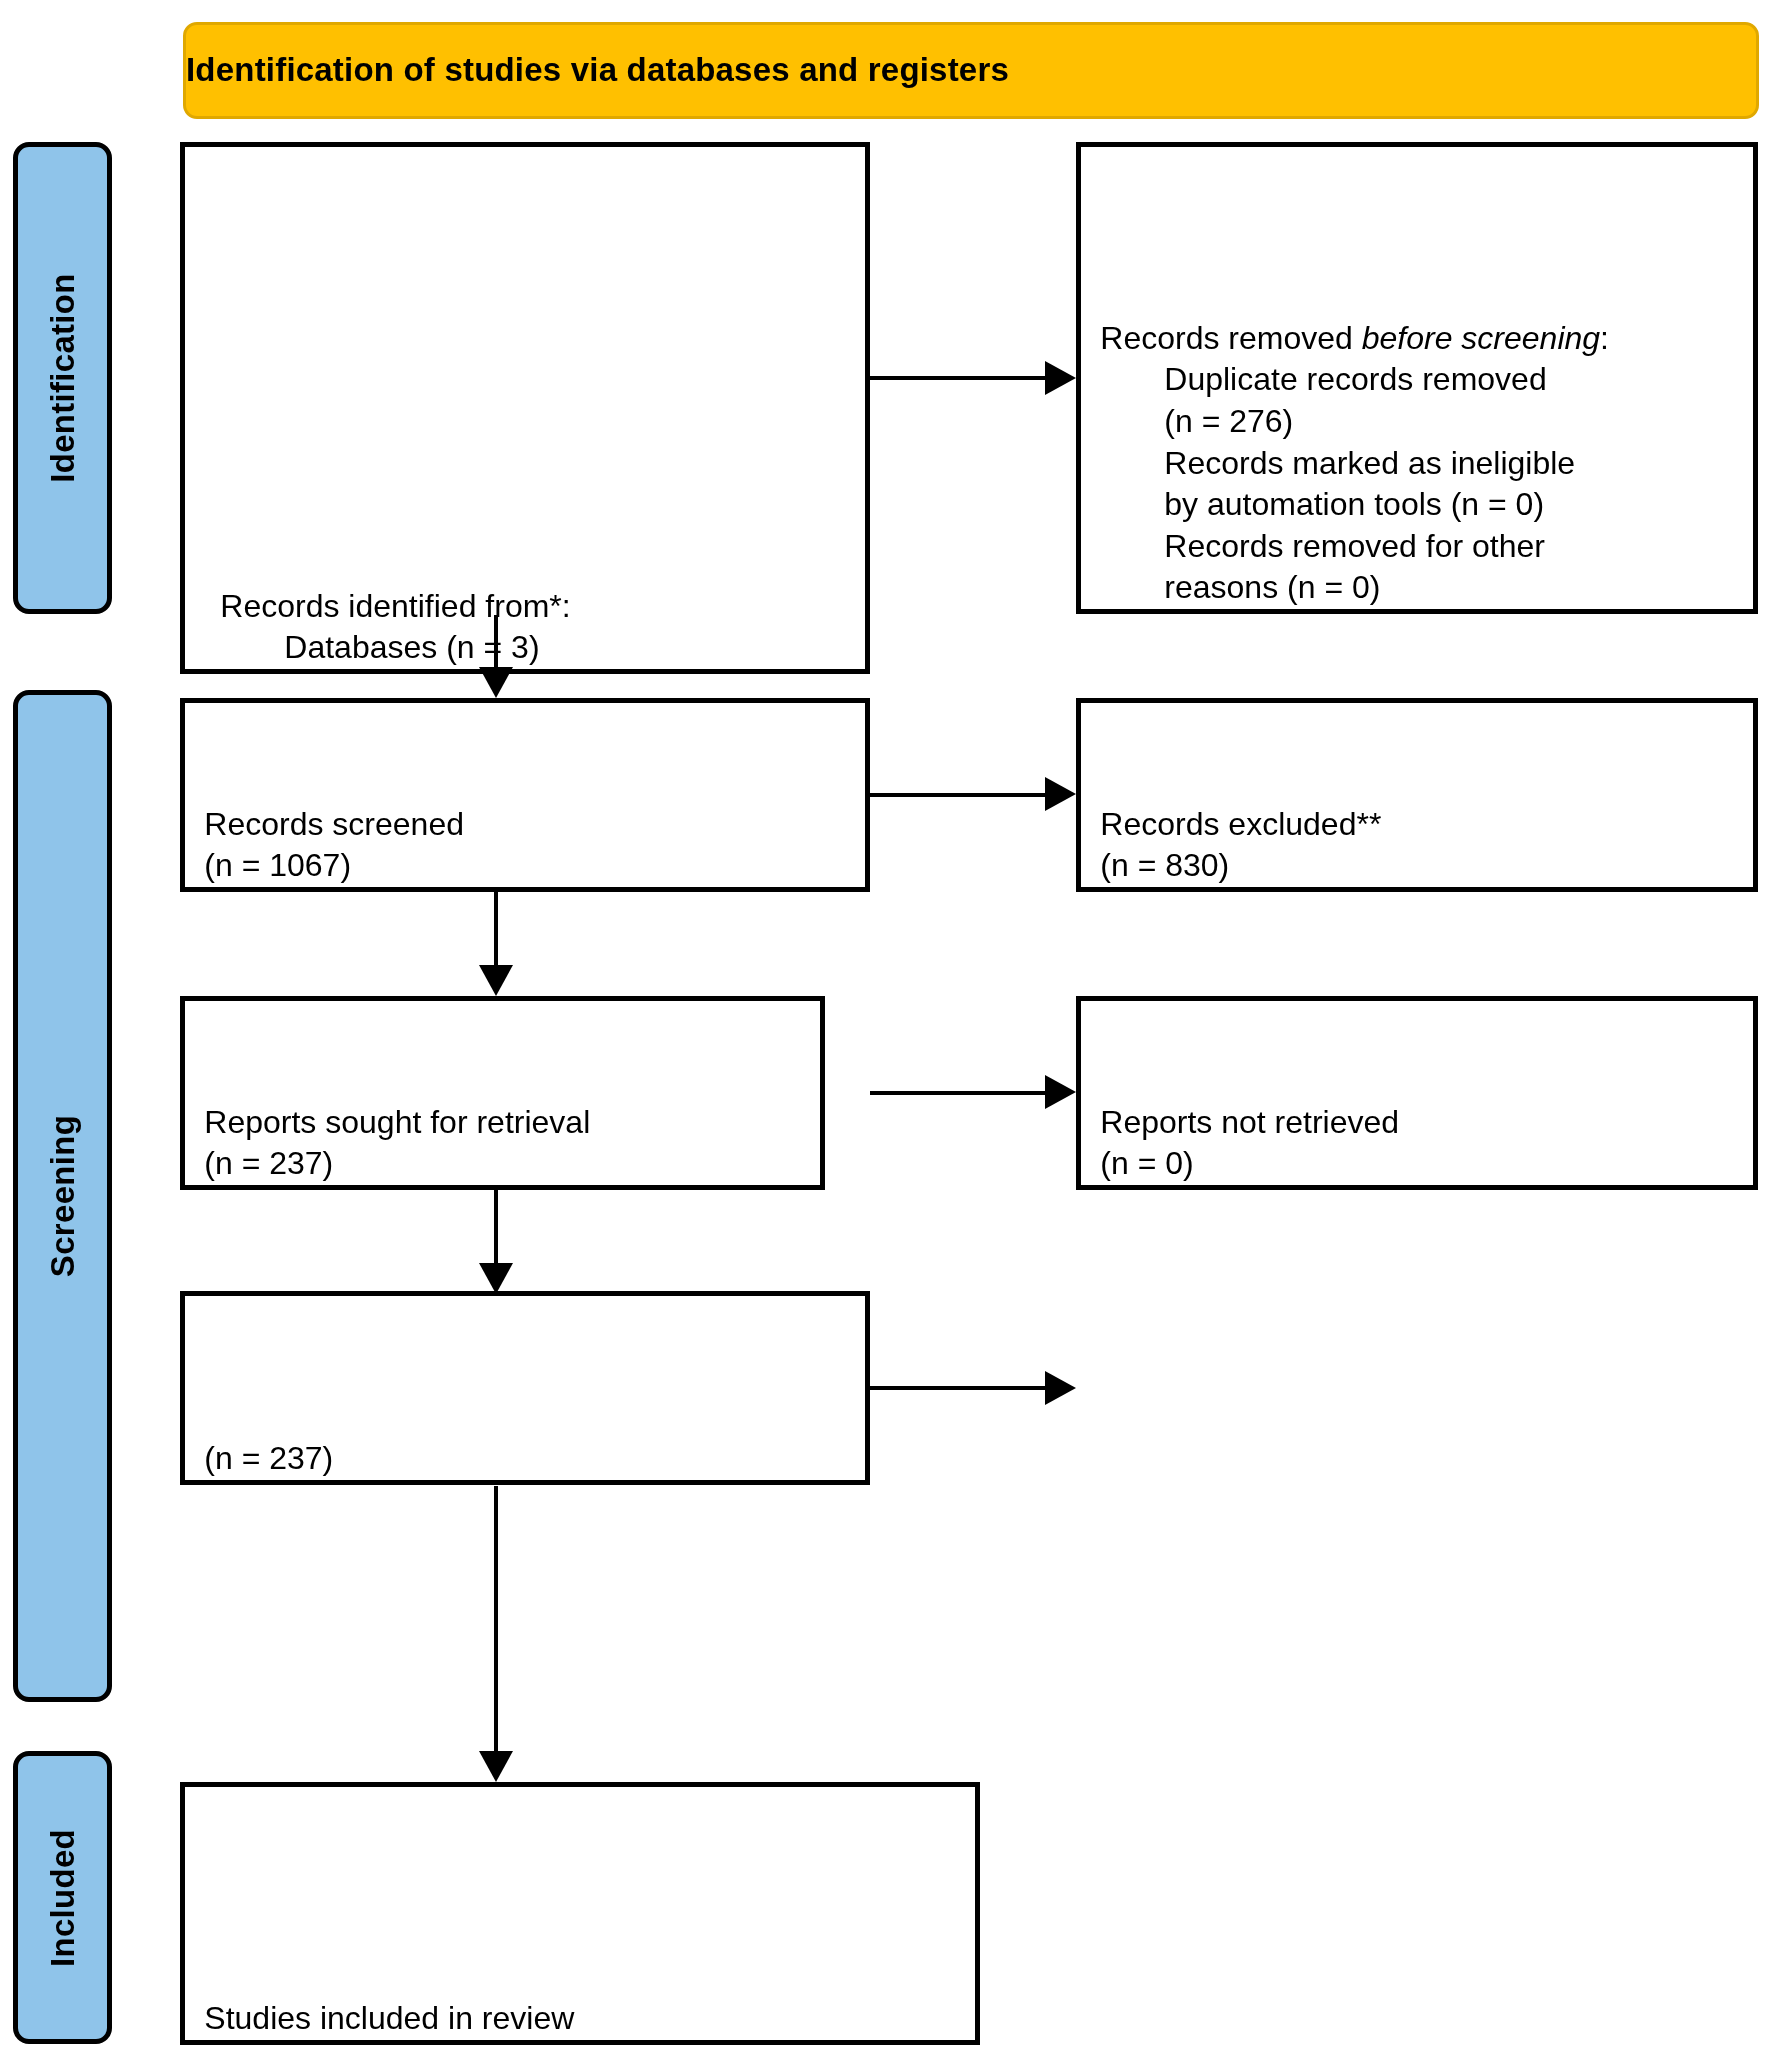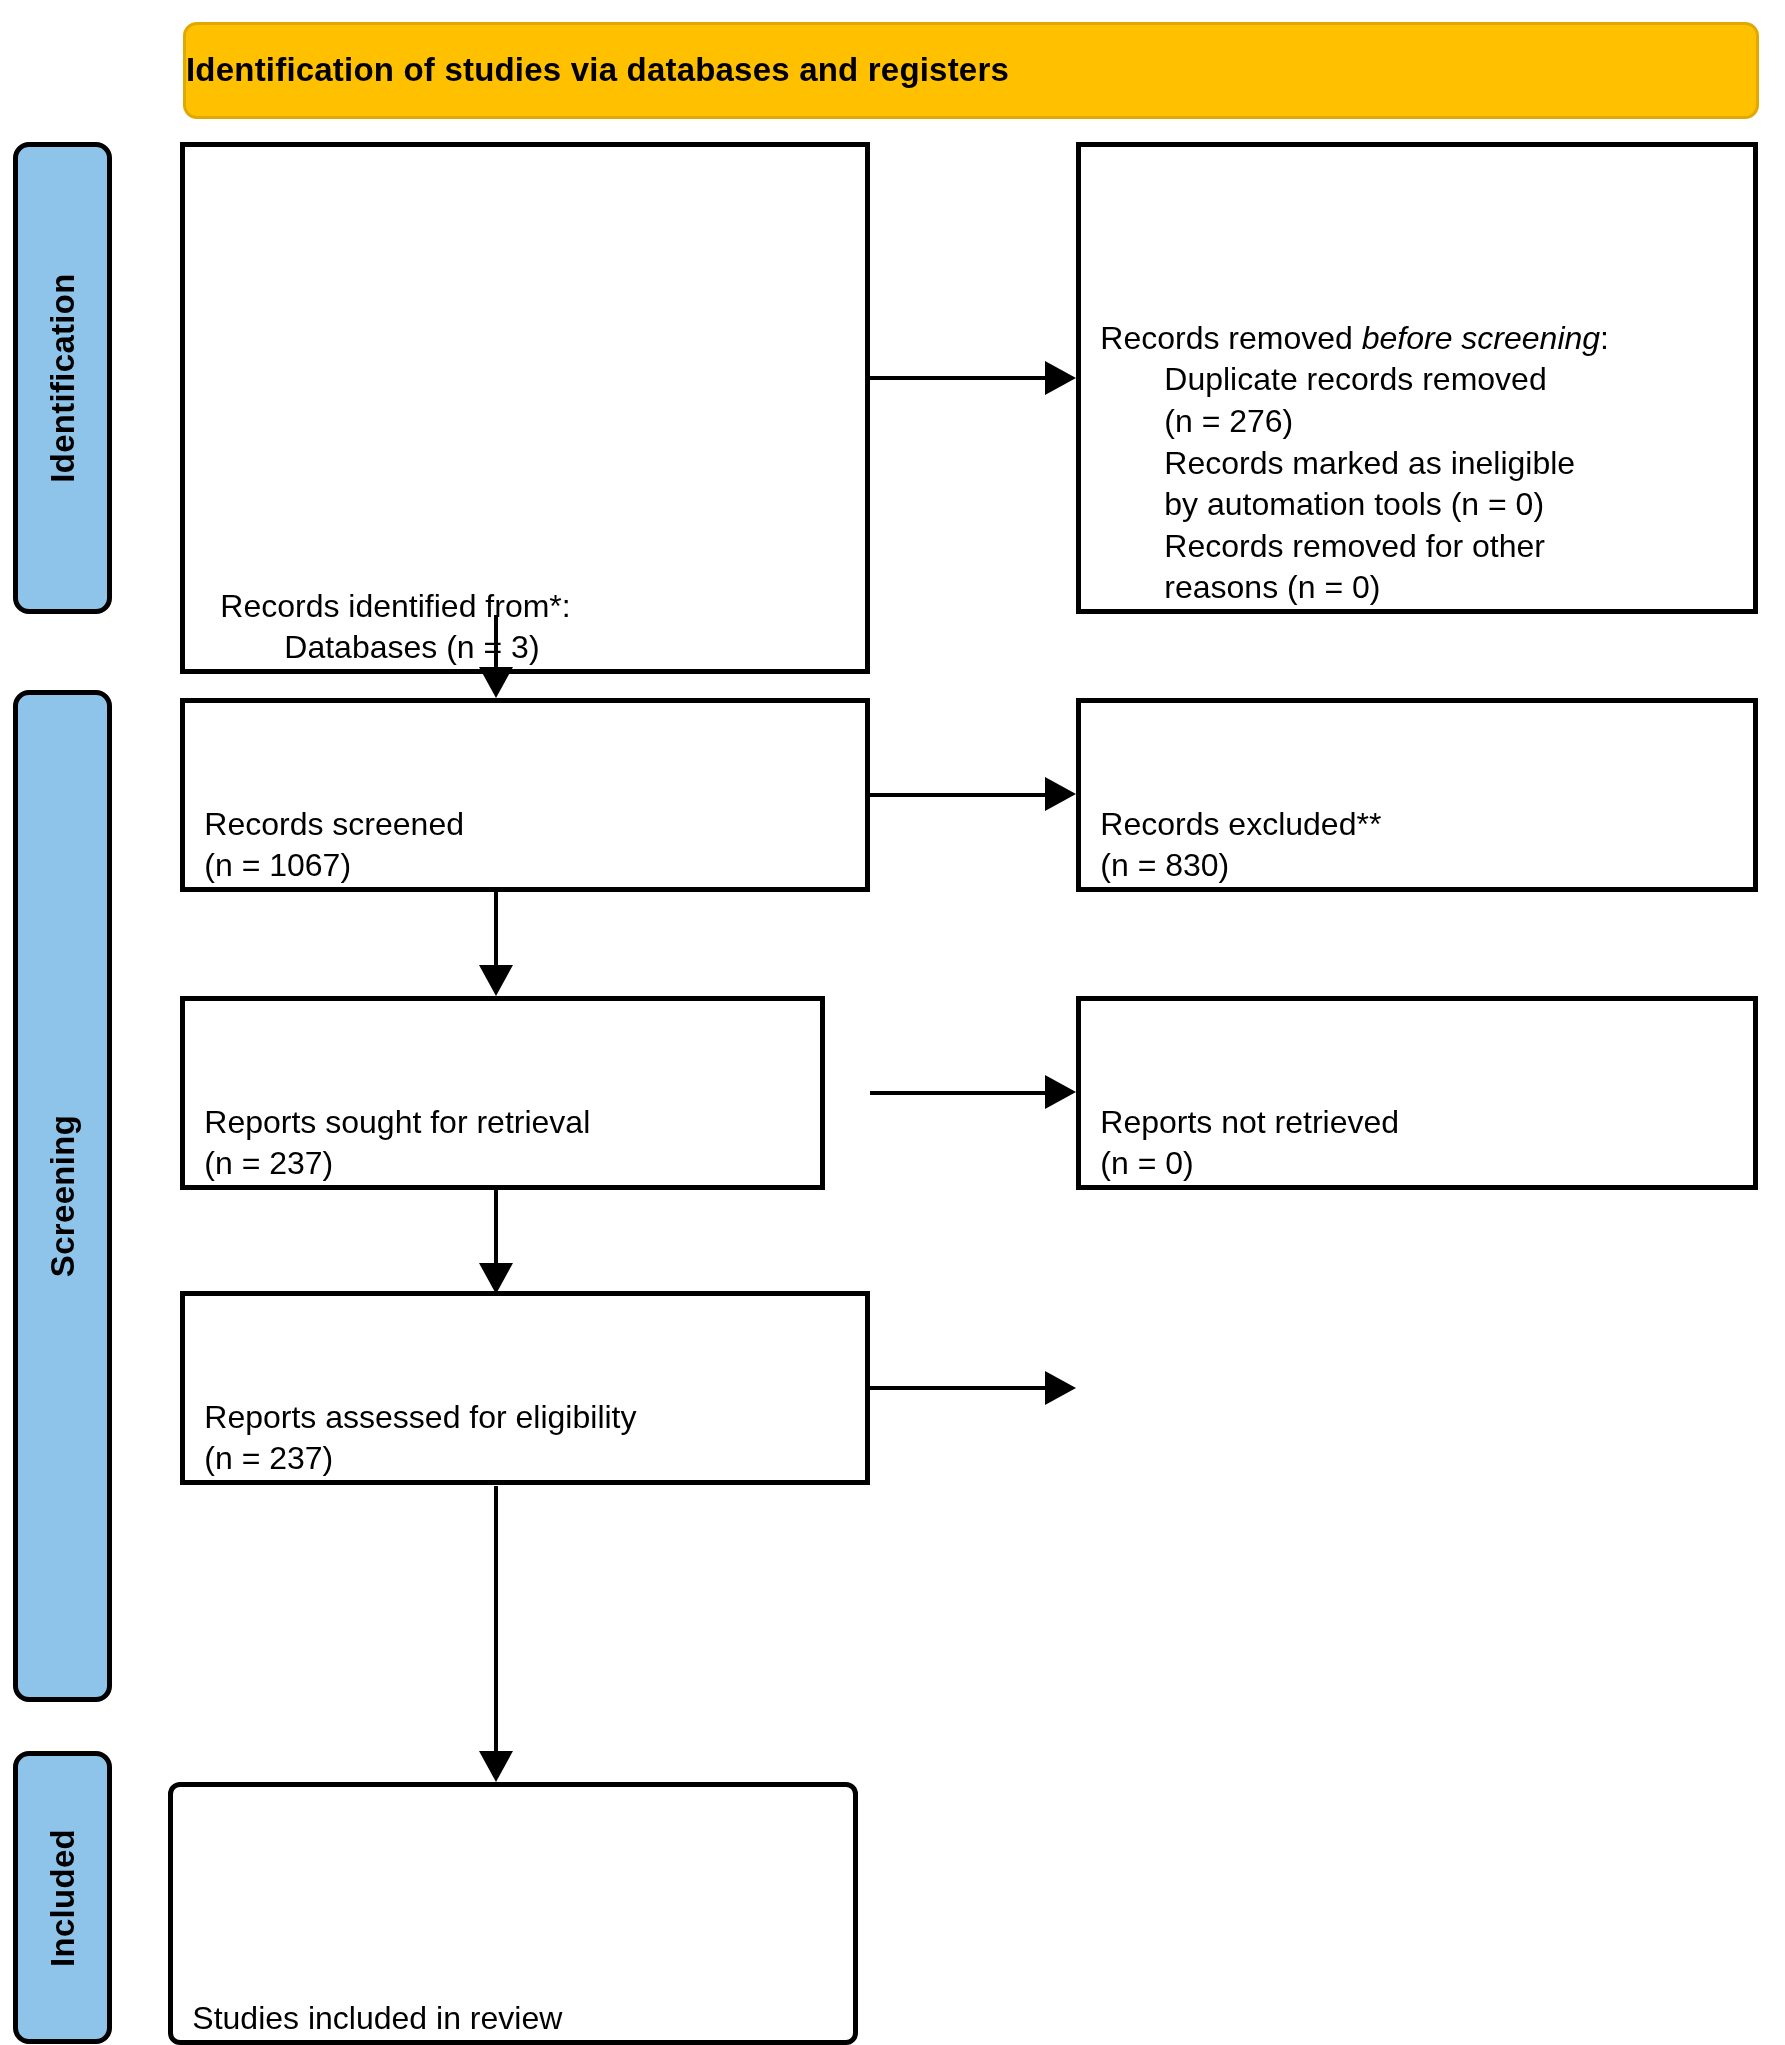--- a/index.html
+++ b/index.html
@@ -87,21 +87,21 @@
   }
   .ftext .indent { display: block; padding-left: 64px; }
   .ftext .ital { font-style: italic; }
   .ftext .ln { display: block; }
 
   
   #box-identified      { left: 180px; top: 142px;  width: 690px; height: 532px; padding-left: 16px; }
   #box-screened        { left: 180px; top: 698px; width: 690px; height: 194px; }
   #box-sought          { left: 180px; top: 996px; width: 645px; height: 194px; }
   #box-assessed        { left: 180px; top: 1291px; width: 690px; height: 194px; }
-  #box-included        { left: 168px; top: 1782px; width: 690px; height: 263px; border-radius: 12px; }
+  #box-included        { left: 180px; top: 1782px; width: 800px; height: 263px; }
 
   
   #box-removed         { left: 1076px; top: 142px;  width: 682px; height: 472px; }
   #box-excluded-recs   { left: 1076px; top: 698px; width: 682px; height: 194px; }
   #box-not-retrieved   { left: 1076px; top: 996px; width: 682px; height: 194px; }
   #box-excluded-reps   { left: 1076px; top: 1291px; width: 682px; height: 408px; }
   .vline {
     position: absolute;
     width: 4.3px;
     background: #000000;
@@ -220,21 +220,20 @@
       <div class="ftext">
         <span class="ln">Reports not retrieved</span>
         <span class="ln">(n = 0)</span>
       </div>
     </div>
   </div>
 
   <div class="fbox" id="box-assessed">
     <div class="fbox-inner">
       <div class="ftext">
-        <span class="ln">Reports assessed for eligibility</span>
         <span class="ln">(n = 237)</span>
       </div>
     </div>
   </div>
 
 
   <div class="fbox" id="box-included">
     <div class="fbox-inner">
       <div class="ftext">
         <span class="ln">Studies included in review</span>

